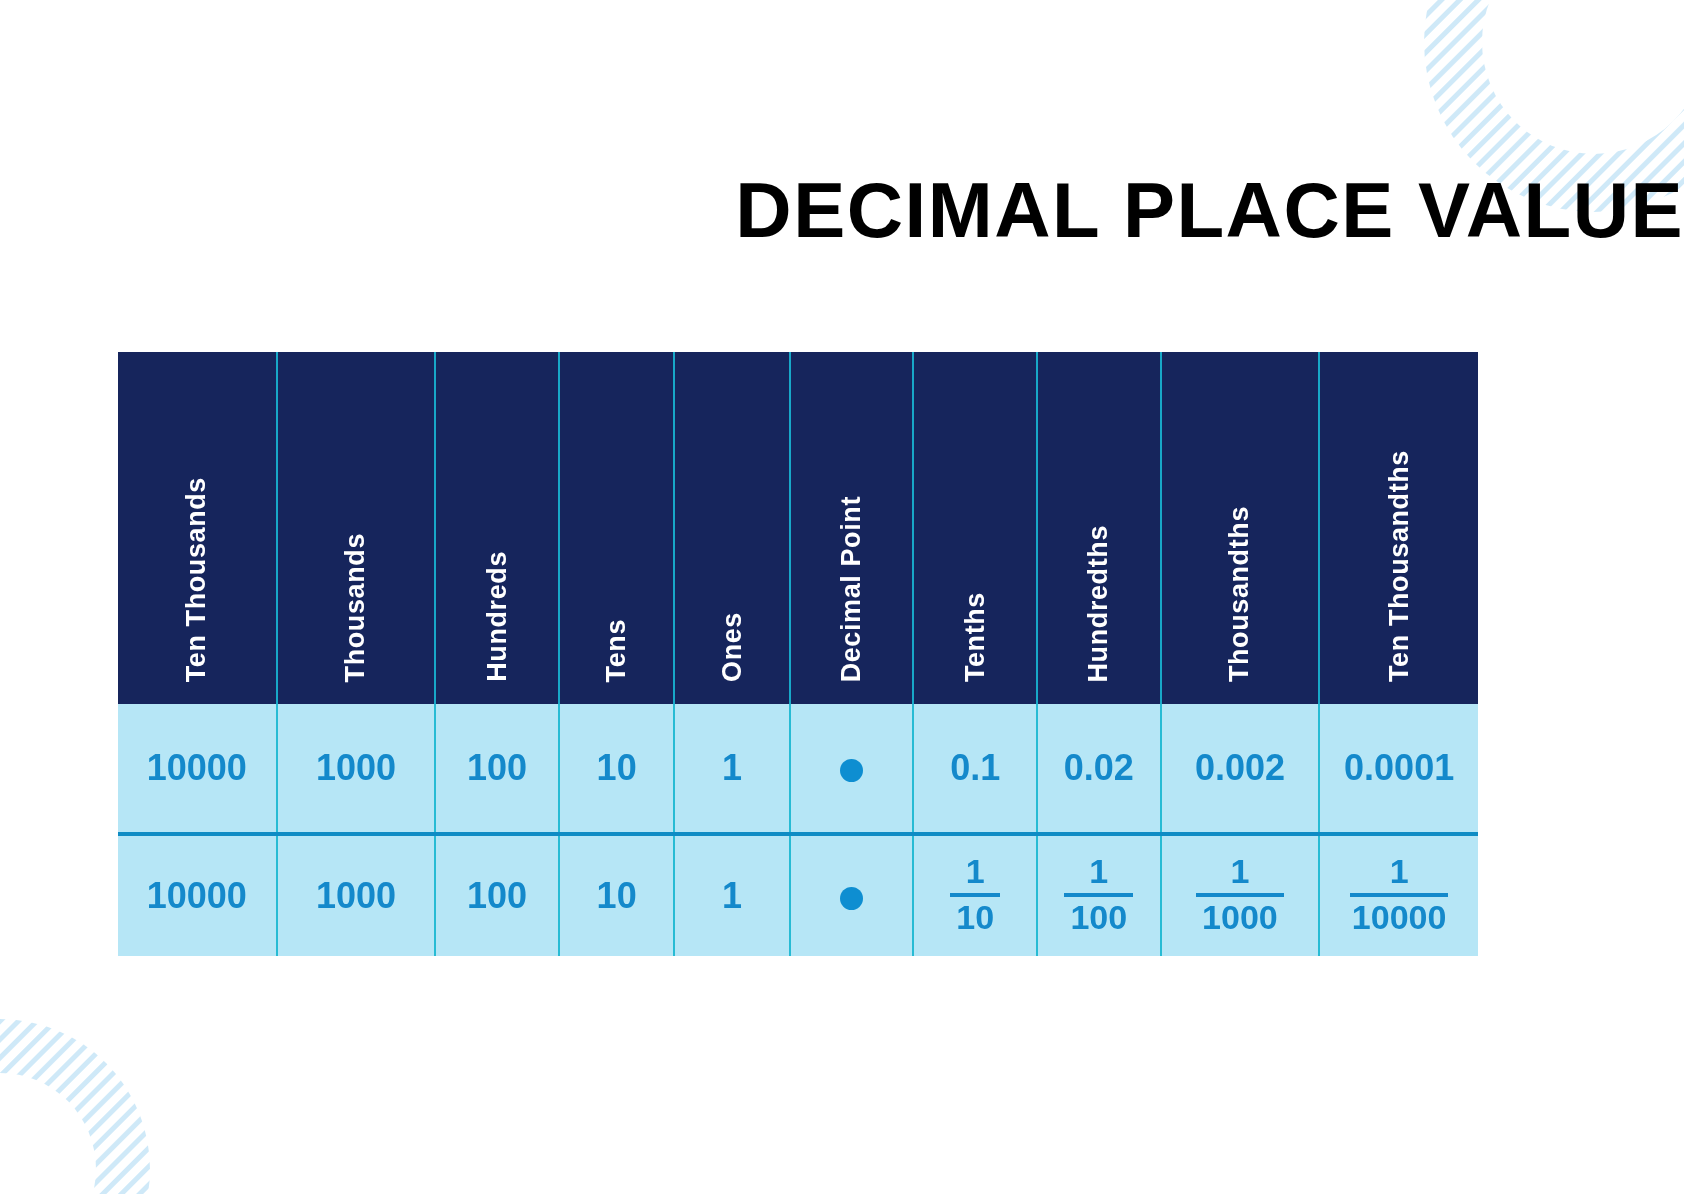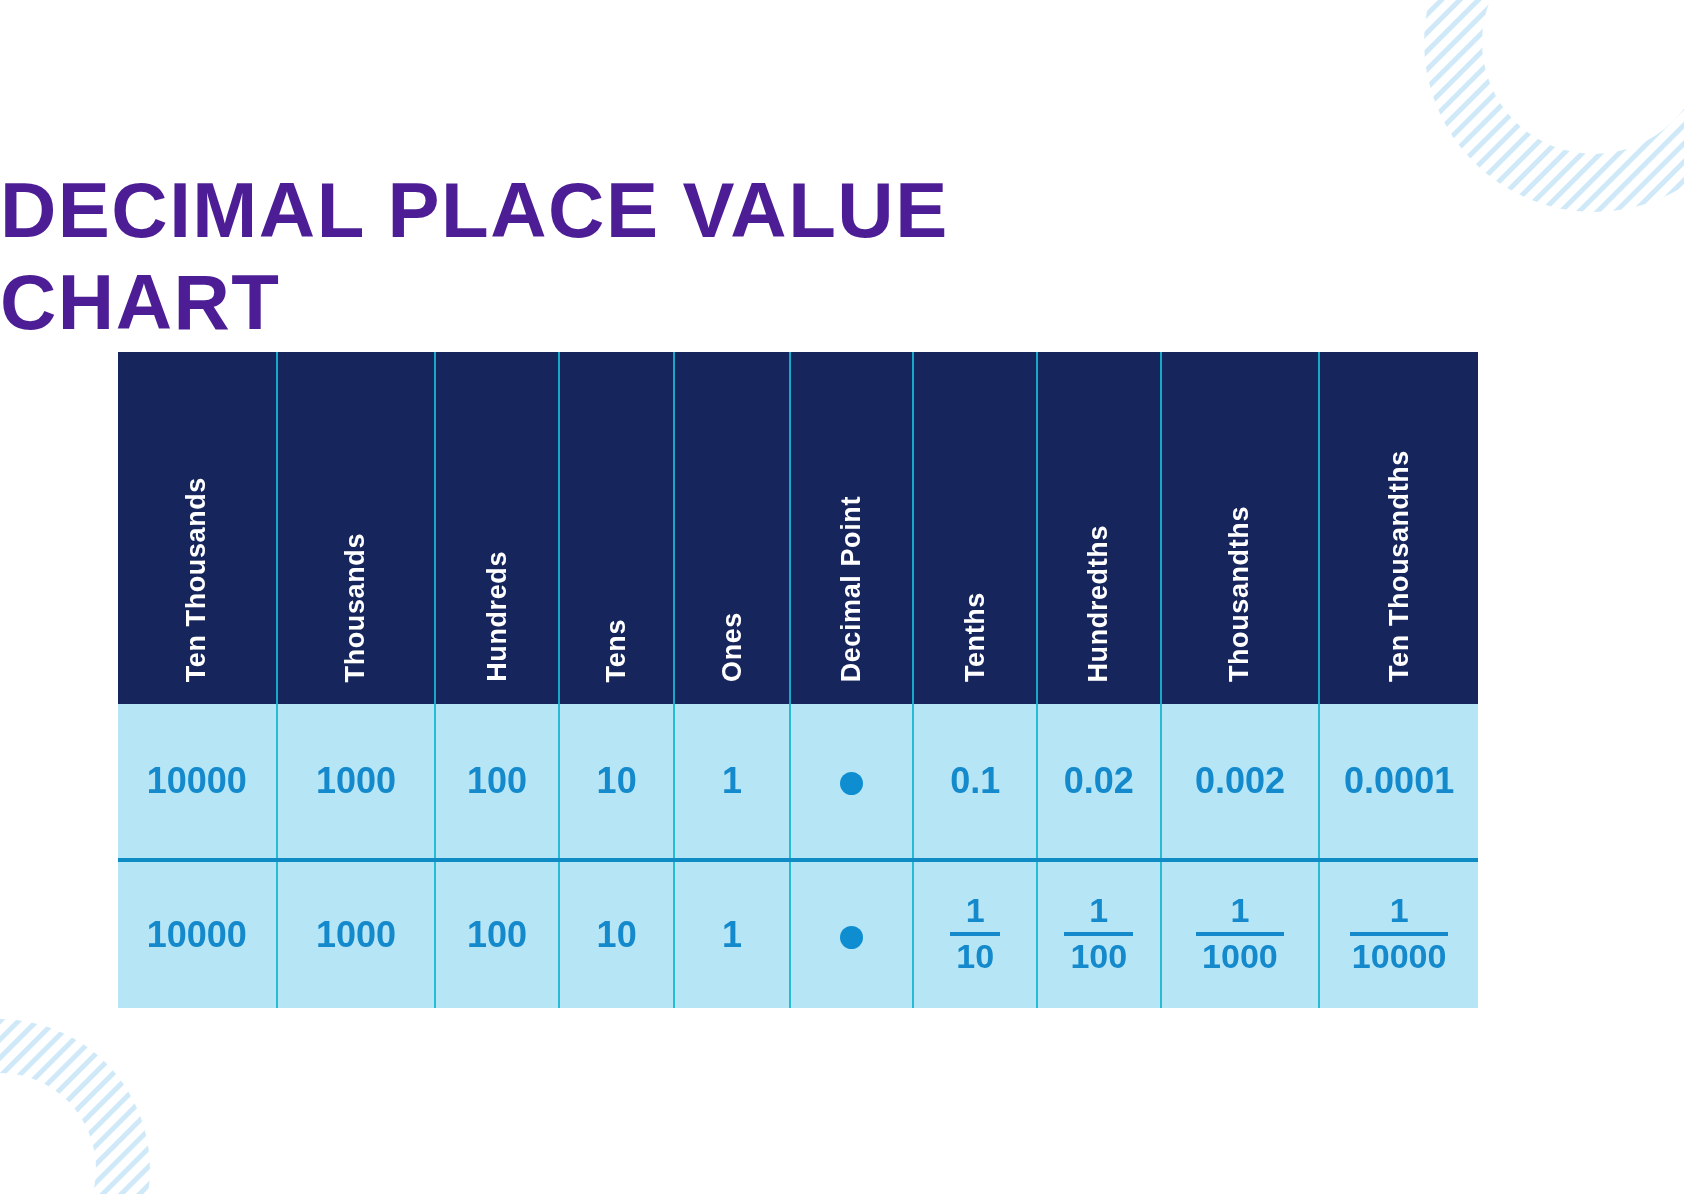--- a/index.html
+++ b/index.html
@@ -15,22 +15,22 @@
   .deco{position:absolute;overflow:hidden;pointer-events:none;}
   .deco svg{display:block;}
 
   #deco-top-right{top:-40px;right:-30px;width:420px;height:300px;}
   #deco-bottom-left{bottom:-10px;left:-40px;width:320px;height:220px;}
 
   
   #page-title{
     position:absolute;
     top:112px;left:0;width:1684px;
-    text-align:left;
-    color:#4c1d95;
+    text-align:right;
+    color:#000000;
     font-size:78px;
     font-weight:bold;
     letter-spacing:1.5px;
     line-height:1.18;
     font-family:"Liberation Sans", sans-serif;
   }
   #page-title .l2{display:block;}
 
   
   #place-value-table{
@@ -69,21 +69,21 @@
     font-family:"Liberation Sans", sans-serif;
   }
 
   .data-row td{
     background:#B6E6F6;
     border-left:2px solid #27BBD4;
     border-right:2px solid #27BBD4;
     text-align:center;
     color:#1489CB;
     font-weight:bold;
-    padding:13px;
+    padding:0;
   }
   .data-row td:first-child{border-left:none;}
   .data-row td:last-child{border-right:none;}
 
   .row-decimals td{height:128px;font-size:36px;vertical-align:middle;}
   .row-fractions td{height:120px;font-size:36px;vertical-align:middle;}
 
   .row-fractions{border-top:4px solid #0F8CC4;}
   .row-fractions td{border-top:4px solid #0F8CC4;}
 
@@ -137,21 +137,20 @@
         <circle cx="40" cy="185" r="150" fill="white"></circle>
         <circle cx="40" cy="185" r="96" fill="black"></circle>
       </mask>
     </defs>
     <rect width="320" height="220" fill="url(#stripes-bl)" mask="url(#ring-bl)"></rect>
   </svg>
 </div>
 
 <h1 id="page-title">
   <span>DECIMAL PLACE VALUE</span>
-  <span class="l2">CHART</span>
 </h1>
 
 <table id="place-value-table">
   <colgroup>
     <col class="c-wide">
       <col class="c-wide">
       <col class="c-mid">
       <col class="c-narrow">
     <col class="c-narrow">
       <col class="c-mid">

